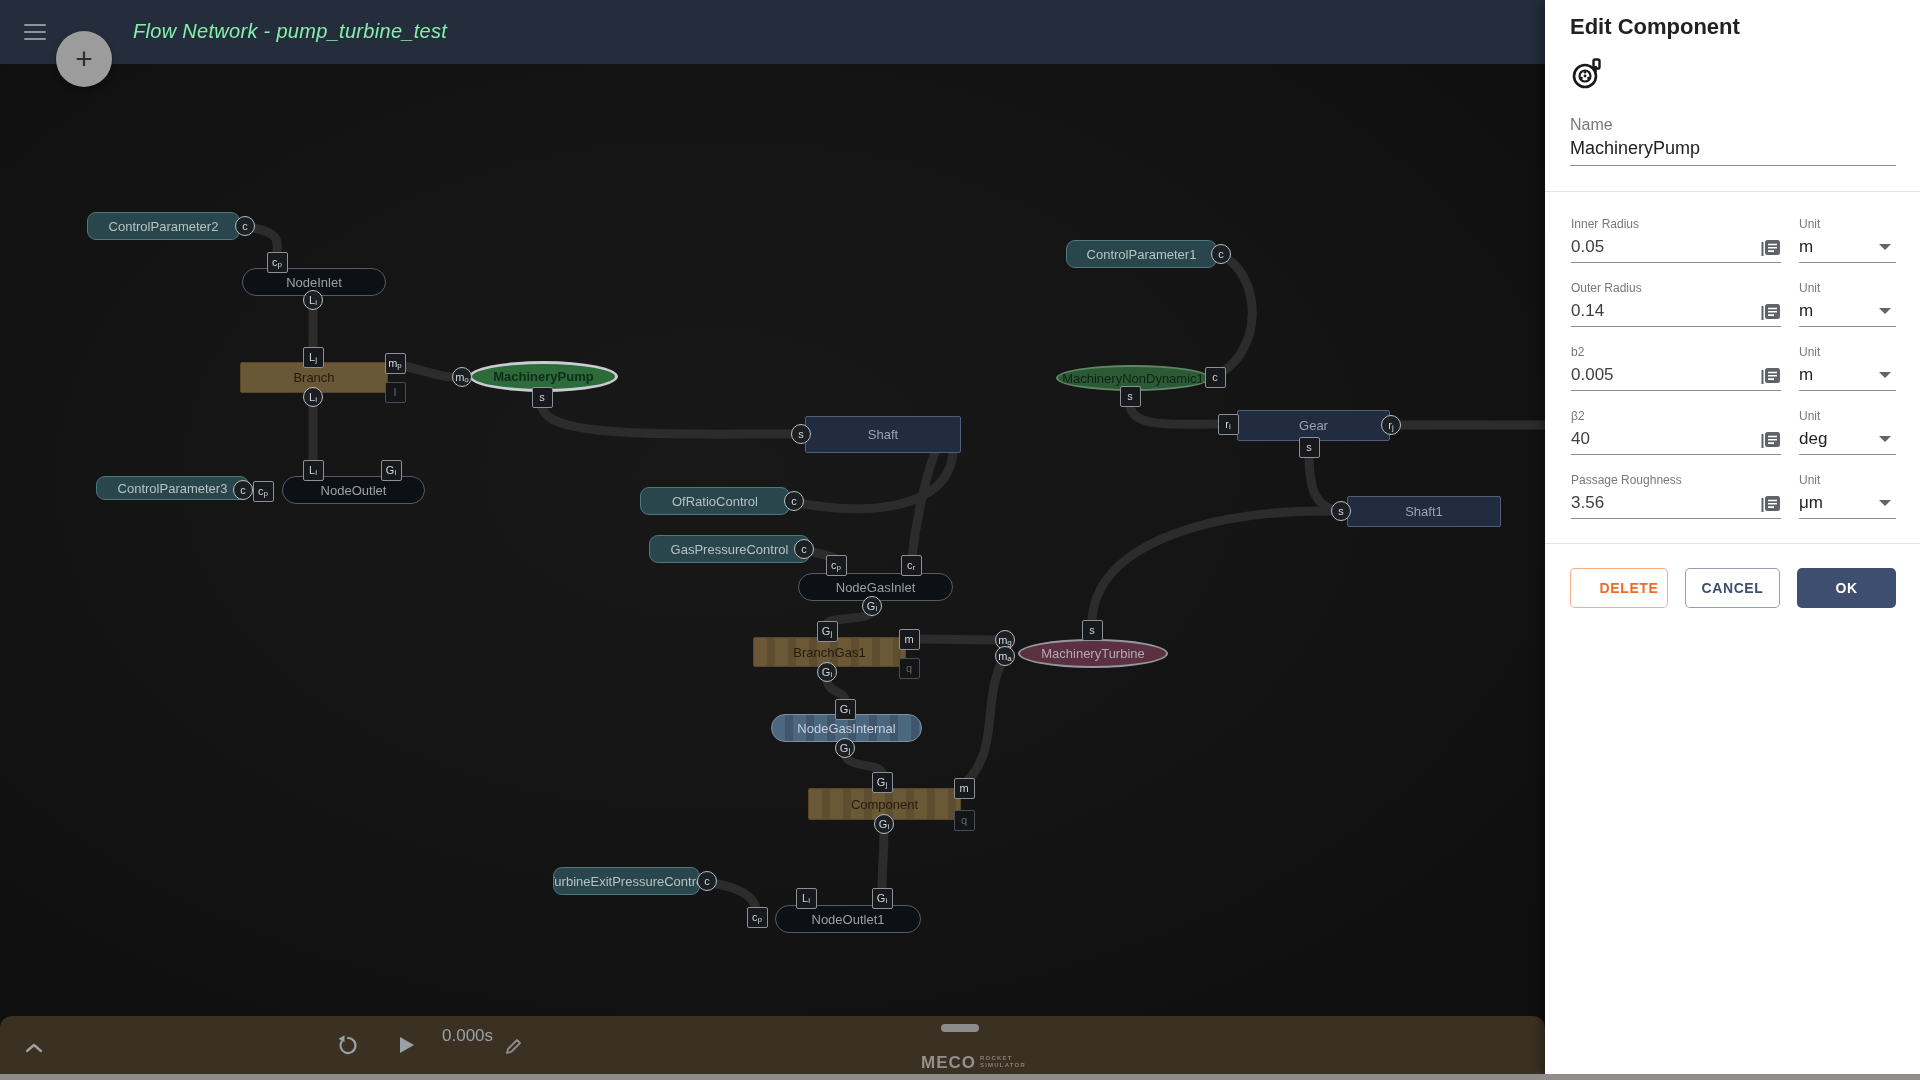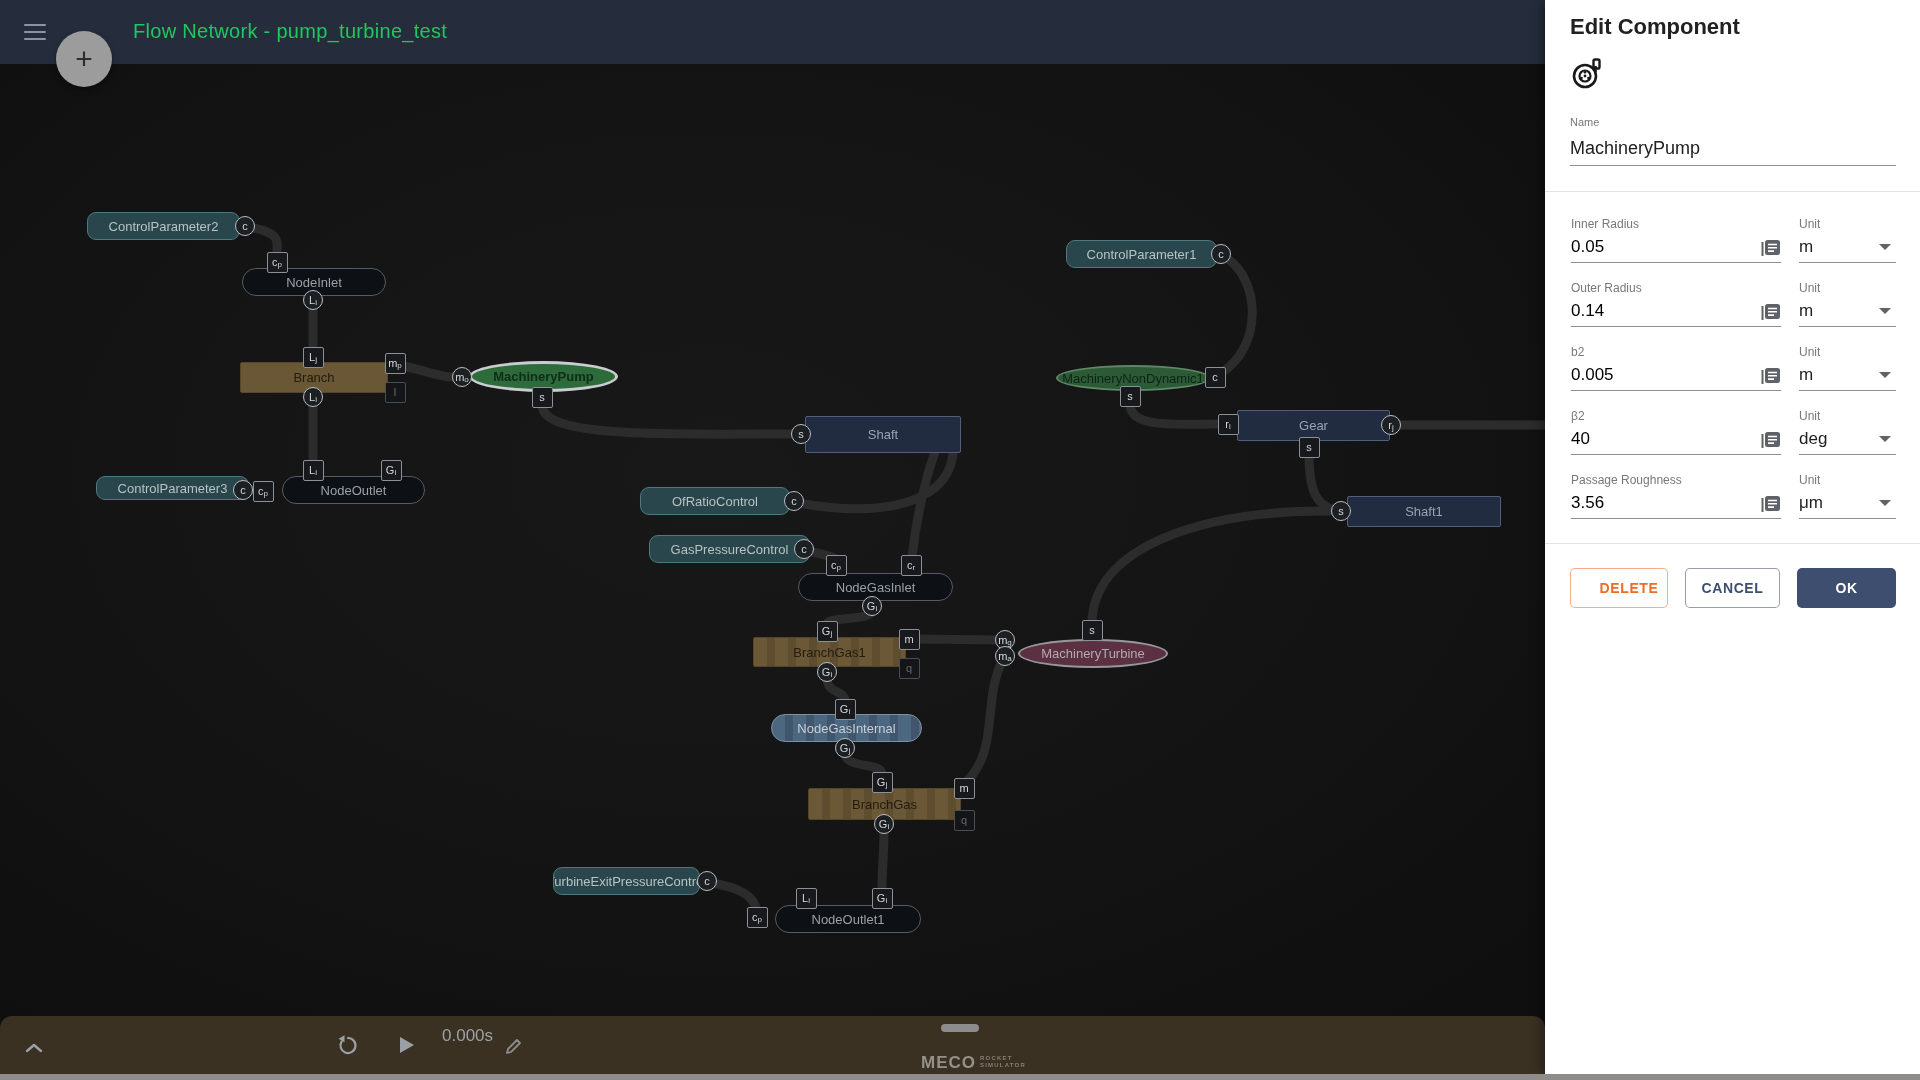--- a/index.html
+++ b/index.html
@@ -29,21 +29,21 @@
 
   .port { position:absolute; display:flex; align-items:center; justify-content:center; z-index:3;
           font-size:11px; color:#d3d7db; background:#17191c; cursor:pointer; }
   .port.square { width:21px; height:21px; border:1.5px solid #8b9197; border-radius:2px; }
   .port.circle { width:20px; height:20px; border:1.5px solid #b9bec4; border-radius:50%; background:#1d2023; }
   .port sub { font-size:8px; margin-top:5px; }
   .port.dim { border-color:#4a4e54; color:#63696e; background:#131517; }
 
   
   #header { position:absolute; left:0; top:0; width:1545px; height:64px; background:#252d3c; z-index:5; }
-  #title { position:absolute; left:133px; top:20px; font-size:20px; font-weight:500; color:#22c55e; letter-spacing:.3px; }
+  #title { position:absolute; left:133px; top:20px; font-size:20px; font-weight:500; color:#86efac; letter-spacing:.3px;font-style:italic; }
   #hamburger { position:absolute; left:24px; top:24px; width:22px; height:16px; cursor:pointer; }
   #hamburger div { height:2.4px; background:#8d949e; margin-bottom:4.4px; border-radius:1px; }
   #fab { position:absolute; left:56px; top:31px; width:56px; height:56px; border-radius:50%;
          background:#9c9c9c; z-index:6; display:flex; align-items:center; justify-content:center;
          box-shadow:0 3px 6px rgba(0,0,0,.4); cursor:pointer; font-size:30px; color:#2e2e2e; font-weight:300; }
 
   
   #bottombar { position:absolute; left:0; top:1016px; width:1545px; height:58px; background:#3a3122;
                border-radius:12px 12px 0 0; z-index:4; }
   #bottombar .tool { position:absolute; color:#9aa0a6; }
@@ -51,26 +51,26 @@
   #logo { position:absolute; left:921px; top:37px; display:flex; align-items:flex-start; }
   #logo .meco { font-size:17px; font-weight:bold; color:#96908a; letter-spacing:1px; }
   #logo .sub { margin-left:4px; margin-top:2px; font-size:6px; line-height:6.5px; letter-spacing:1.2px; color:#857f74; font-weight:bold; }
   #strip { position:absolute; left:0; top:1074px; width:1920px; height:6px; background:#8f8d8b; z-index:12; }
 
   
   #panel { position:absolute; left:1545px; top:0; width:399px; height:1074px; background:#ffffff; z-index:10;
            box-shadow:-4px 0 10px rgba(0,0,0,.35); }
   #panel-title { position:absolute; left:25px; top:14px; font-size:22px; font-weight:bold; color:#212121; }
   #comp-icon { position:absolute; left:25px; top:56px; }
-  #name-label { position:absolute; left:25px; top:116px; font-size:11px; color:#787878; }
+  #name-label { position:absolute; left:25px; top:116px; font-size:16px; color:#787878; }
   #name-value { position:absolute; left:25px; top:138px; font-size:18px; color:#212121; }
   #name-underline { position:absolute; left:25px; top:165px; width:326px; height:1px; background:#8f8f8f; }
   .divider { position:absolute; left:0; width:375px; height:1px; background:#e3e3e3; }
   .frow .flabel { position:absolute; left:26px; font-size:12px; color:#787878; }
-  .frow .fvalue { position:absolute; left:26px; font-size:17px; color:#000000; }
+  .frow .fvalue { position:absolute; left:26px; font-size:17px; color:#404040; }
   .frow .fline  { position:absolute; left:26px; width:210px; height:1px; background:#8f8f8f; }
   .frow .ficon  { position:absolute; left:214px; width:22px; height:22px; cursor:pointer; }
   .frow .ulabel { position:absolute; left:254px; font-size:12px; color:#787878; }
   .frow .uvalue { position:absolute; left:254px; font-size:17px; color:#1f1f1f; }
   .frow .uline  { position:absolute; left:254px; width:97px; height:1px; background:#8f8f8f; }
   .frow .caret  { position:absolute; left:334px; width:0; height:0; border-left:6px solid transparent;
                   border-right:6px solid transparent; border-top:6px solid #5f6368; cursor:pointer; }
   .btn { position:absolute; top:568px; height:40px; border-radius:5px; font-size:14px; font-weight:bold;
          letter-spacing:.6px; display:flex; align-items:center; justify-content:center; cursor:pointer;
          font-family:"Liberation Sans", sans-serif; }
@@ -115,21 +115,21 @@
       <div class="node control" style="left: 1066px; top: 240px; width: 151px; height: 28px;">ControlParameter1</div>
       <div class="node machine-green" style="left: 1056px; top: 365px; width: 154px; height: 26px;">MachineryNonDynamic1</div>
       <div class="node rect" style="left: 1237px; top: 410px; width: 153px; height: 31px;">Gear</div>
       <div class="node rect" style="left: 1347px; top: 496px; width: 154px; height: 31px;">Shaft1</div>
       <div class="node control" style="left: 640px; top: 487px; width: 150px; height: 28px;">OfRatioControl</div>
       <div class="node control" style="left: 649px; top: 535px; width: 161px; height: 28px;">GasPressureControl</div>
       <div class="node pill" style="left: 798px; top: 573px; width: 155px; height: 28px;">NodeGasInlet</div>
       <div class="node branch-striped" style="left: 753px; top: 637px; width: 153px; height: 30px;">BranchGas1</div>
       <div class="node machine-maroon" style="left: 1018px; top: 639px; width: 150px; height: 29px;">MachineryTurbine</div>
       <div class="node pill-striped" style="left: 771px; top: 714px; width: 151px; height: 28px;">NodeGasInternal</div>
-      <div class="node branch-striped" style="left: 808px; top: 788px; width: 153px; height: 32px;">BranchGas</div>
+      <div class="node branch-striped" style="left: 808px; top: 788px; width: 153px; height: 32px;">Component</div>
       <div class="node control" style="left: 553px; top: 867px; width: 147px; height: 28px;">TurbineExitPressureControl</div>
       <div class="node pill" style="left: 775px; top: 905px; width: 146px; height: 28px;">NodeOutlet1</div>
     </div>
   <div id="port-layer">
       <div class="port circle" style="left: 235px; top: 216px;">
         <span>c</span>
       </div>
       <div class="port square" style="left: 266.5px; top: 251.5px;">
         <span>c</span>
         <sub>p</sub>

